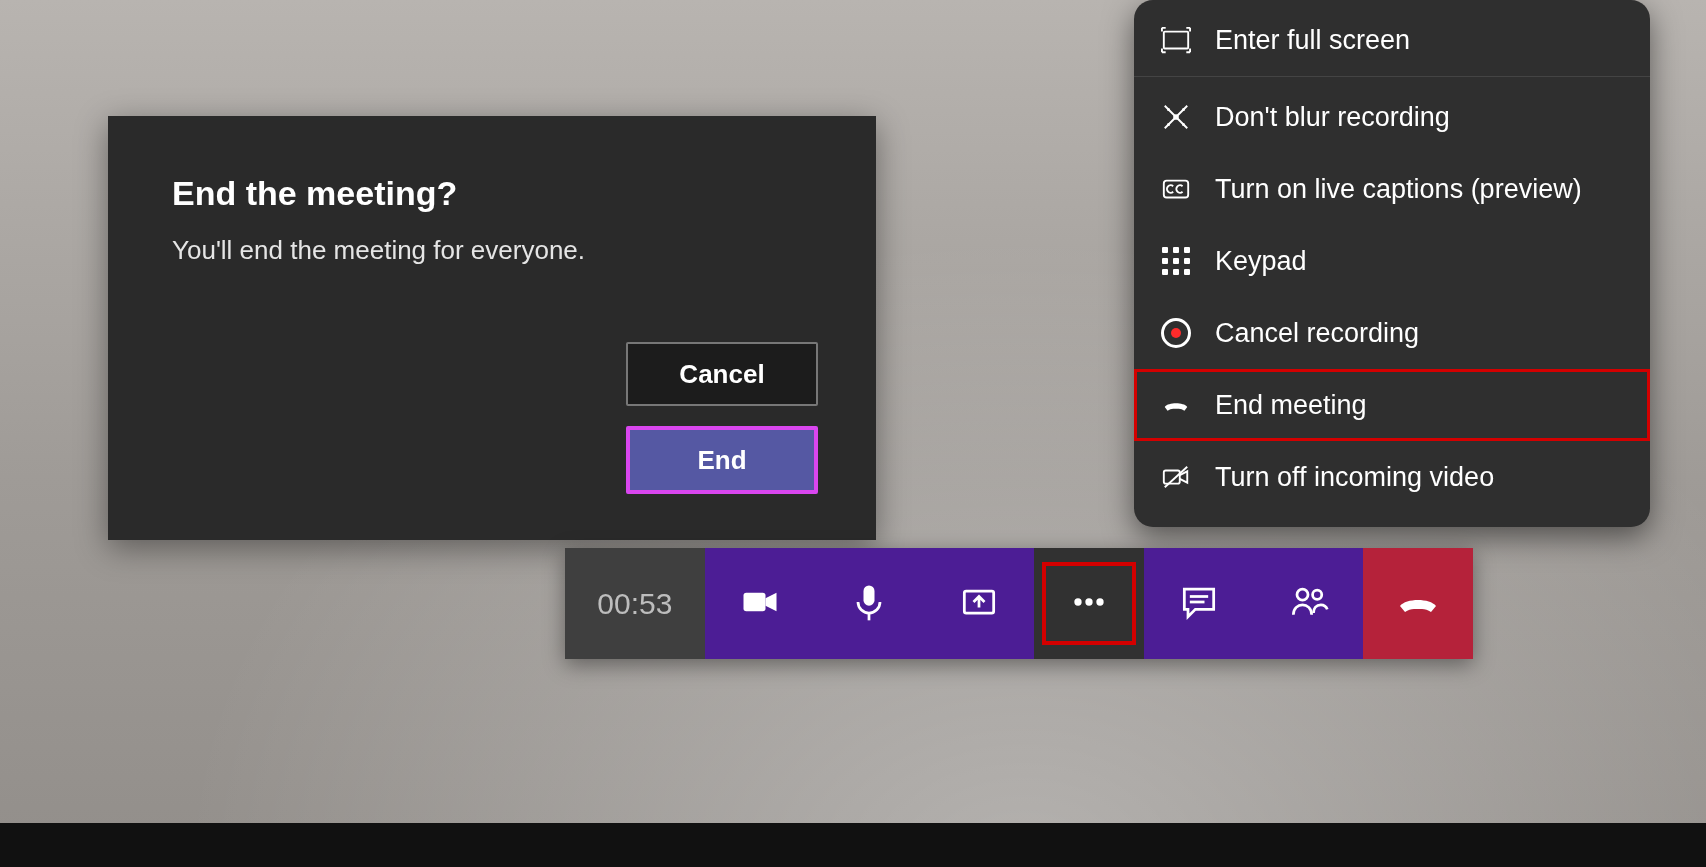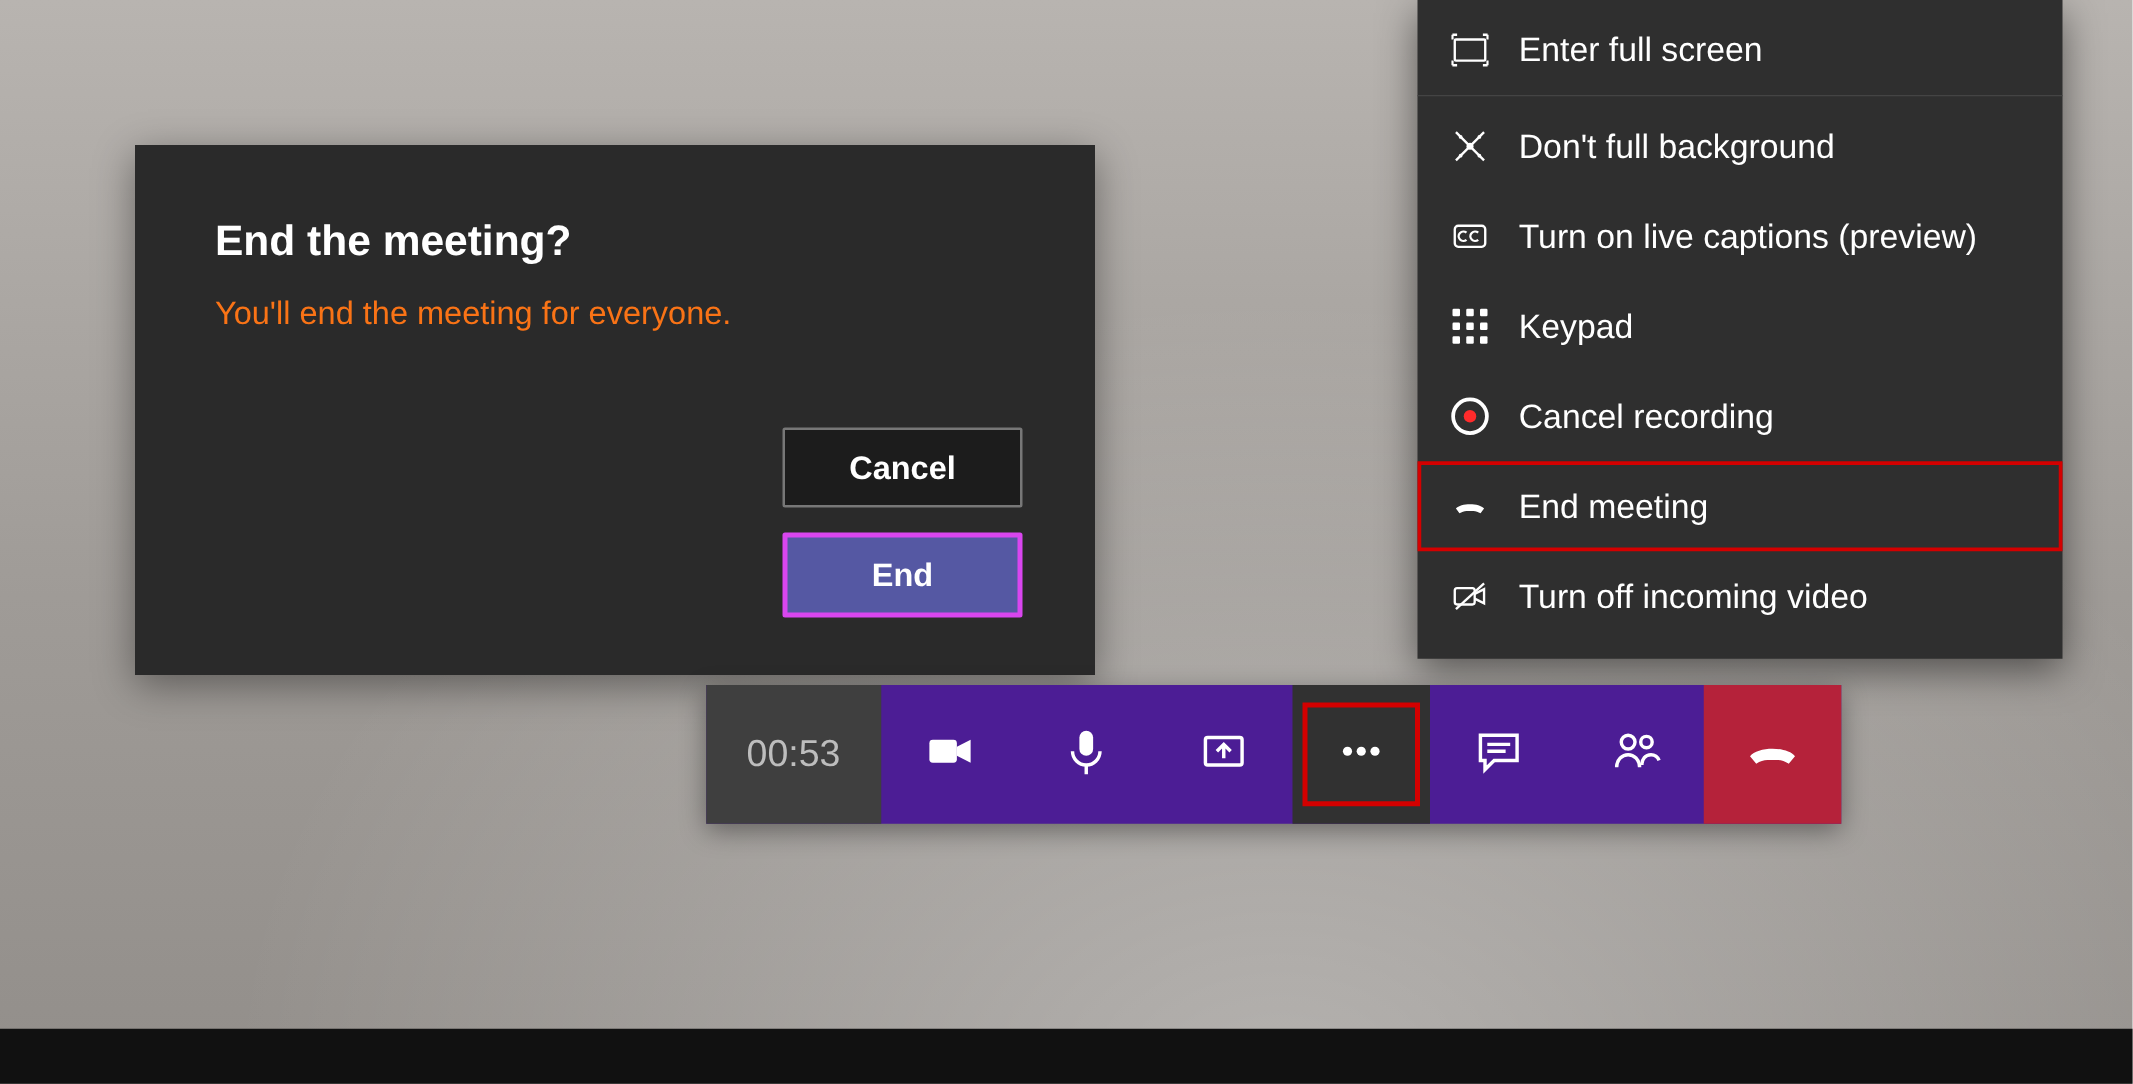--- a/index.html
+++ b/index.html
@@ -13,33 +13,33 @@
   .letterbox.bottom{bottom:0;height:44px}
 
   
   .dialog{
     position:absolute;left:108px;top:116px;width:768px;height:424px;
     background:#2a2a2a;color:#fff;box-shadow:0 8px 30px rgba(0,0,0,.4);
     display:flex;flex-direction:column;justify-content:flex-start;padding:58px 64px 20px;
     box-sizing:border-box;
   }
   .dialog-title{font-size:34px;font-weight:700;margin:0 0 22px;}
-  .dialog-msg{font-size:26px;color:#f97316;margin:0;}
+  .dialog-msg{font-size:26px;color:#e5e5e5;margin:0;}
   .dialog-actions{display:flex;gap:20px;position:absolute;right:58px;bottom:46px;flex-direction:column;}
   .dlg-btn{
     min-width:184px;height:60px;font-size:26px;font-weight:600;border-radius:2px;cursor:pointer;
     display:flex;align-items:center;justify-content:center;user-select:none;
   }
   .btn-cancel{background:#1c1c1c;border:2px solid #777;color:#fff;}
   .btn-end{background:#5558a3;border:4px solid #d946ef;color:#fff;}
 
   
   .menu{
     position:absolute;right:56px;top:0;width:516px;background:#2f2f2f;color:#fff;
-    box-shadow:0 10px 30px rgba(0,0,0,.5);padding:4px 0 14px;
+    box-shadow:0 10px 30px rgba(0,0,0,.5);padding:4px 0 14px;border-radius:19px;
   }
   .menu-item{
     display:flex;align-items:center;gap:22px;height:72px;padding:0 16px 0 22px;
     font-size:27px;cursor:pointer;border:3px solid transparent;box-sizing:border-box;
   }
   .menu-item.highlighted{border-color:#d40000;}
   .menu-sep{height:1px;background:#444;margin:0 0 4px;}
   .menu-icon{width:34px;height:34px;flex:0 0 34px;display:flex;align-items:center;justify-content:center;}
   .menu-icon svg{width:30px;height:30px;stroke:#fff;fill:none;stroke-width:2;}
 
@@ -109,21 +109,21 @@
     <span class="menu-icon">
       <svg viewBox="0 0 32 32">
           <path d="M4 4l24 24M4 28L28 4" stroke-width="2"></path>
           <circle cx="16" cy="16" r="3" fill="#fff" stroke="none"></circle>
           <circle cx="8" cy="8" r="1.6" fill="#fff" stroke="none"></circle>
           <circle cx="24" cy="8" r="1.6" fill="#fff" stroke="none"></circle>
           <circle cx="8" cy="24" r="1.6" fill="#fff" stroke="none"></circle>
           <circle cx="24" cy="24" r="1.6" fill="#fff" stroke="none"></circle>
         </svg>
     </span>
-    <span>Don't full background</span>
+    <span>Don't blur recording</span>
   </div>
 
   <div class="menu-item">
     <span class="menu-icon">
       <svg viewBox="0 0 32 32">
           <rect x="3" y="7" width="26" height="18" rx="3"></rect>
           <path d="M13 13a4 4 0 1 0 0 6M23 13a4 4 0 1 0 0 6"></path>
         </svg>
     </span>
     <span>Turn on live captions (preview)</span>

